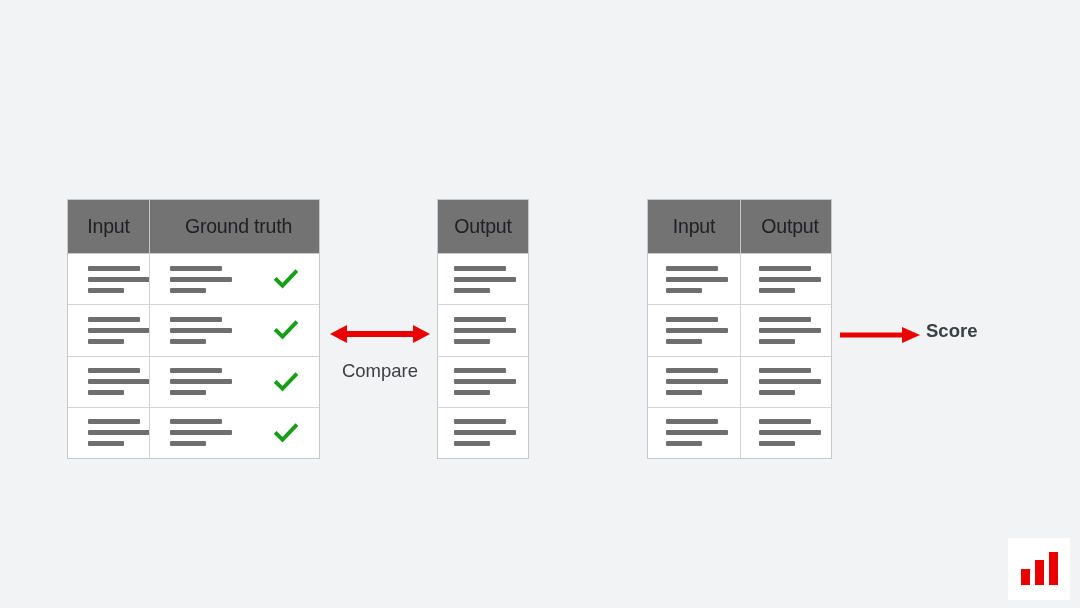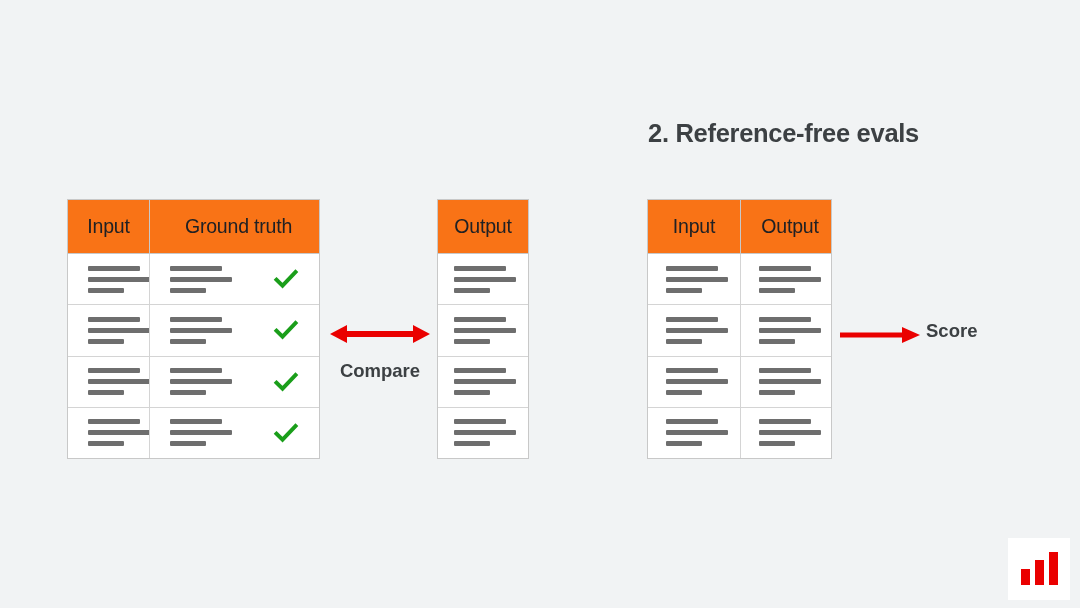--- a/index.html
+++ b/index.html
@@ -36,21 +36,21 @@
     position: absolute;
     border: 1px solid #c8c8c8;
     border-collapse: collapse;
     background: #ffffff;
     box-sizing: border-box;
     display: flex;
     flex-direction: column;
   }
   .tbl-head {
     display: flex;
-    background: #f97316;
+    background: #737373;
     height: 54px;
     flex: 0 0 54px;
     border-bottom: 1px solid #c8c8c8;
     box-sizing: border-box;
   }
   .tbl-head .hcell {
     display: flex;
     align-items: center;
     justify-content: center;
     font-size: 19.5px;
@@ -125,21 +125,21 @@
     width: 100px;
     height: 22px;
   }
   .label-compare {
     position: absolute;
     left: 332px;
     top: 360px;
     width: 96px;
     text-align: center;
     font-size: 18.5px;
-    font-weight: bold;
+    font-weight: normal;
     color: #3c4043;
     white-space: nowrap;
   }
   .arrow-score {
     position: absolute;
     left: 840px;
     top: 326px;
     width: 80px;
     height: 18px;
   }
@@ -172,21 +172,20 @@
   .logo .bar.b1 { height: 16px; }
   .logo .bar.b2 { height: 25px; }
   .logo .bar.b3 { height: 33px; }
 </style>
 </head>
 <body>
 
 <div class="stage">
 
 
-  <div class="section-title" id="title-2">2. Reference-free evals</div>
 
   <div class="tbl" id="table-reference">
     <div class="tbl-head">
       <div class="hcell c0">Input</div>
       <div class="hcell c1">Ground truth</div>
     </div>
     <div class="tbl-body">
 
       <div class="trow">
         <div class="tcell c0">

